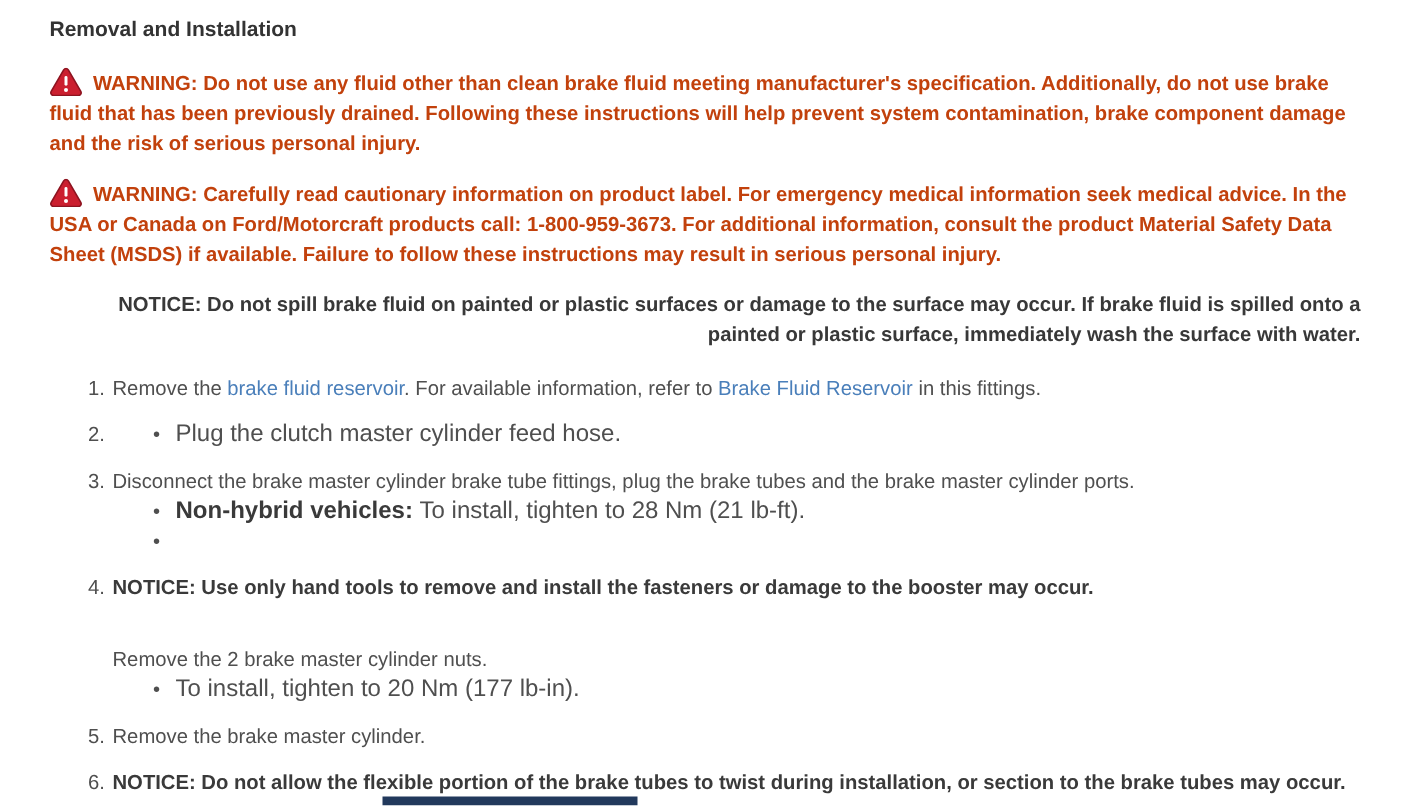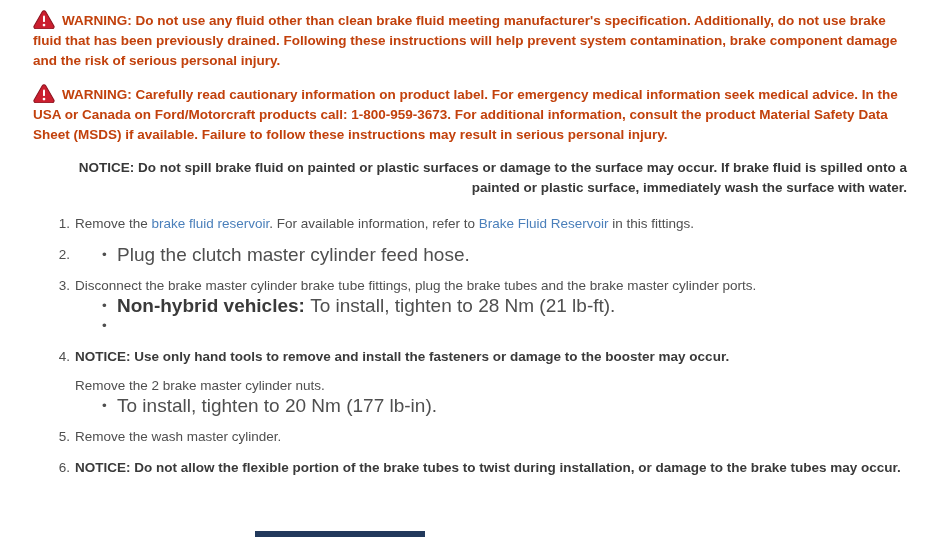--- a/index.html
+++ b/index.html
@@ -22,35 +22,36 @@
     font-size:13.5px;font-weight:bold;color:#383838;line-height:20px;margin:0 0 16px 0;text-align:right;
   }
   .steps{margin-left:22px;}
   .step{display:flex;margin-bottom:11px;}
   .step-num{
     flex:0 0 auto;width:15px;text-align:right;margin-right:5px;
     font-size:13.5px;color:#4f4f4f;line-height:20px;
   }
   .step-body{flex:1 1 auto;}
   .step-line{font-size:13.5px;color:#4f4f4f;line-height:20px;}
-  .step-para{font-size:13.5px;color:#4f4f4f;line-height:20px;margin-top:9px;}
+  .step-para{font-size:13.5px;color:#4f4f4f;line-height:20px;margin-top:28px;}
   .bullet-row{display:flex;margin-left:27px;line-height:20px;}
   .dot{flex:0 0 auto;width:15px;color:#4f4f4f;font-size:13.5px;}
-  .bullet-text{font-size:19px;color:#4f4f4f;}
+  .bullet-text{font-size:16px;color:#4f4f4f;}
   .bold{font-weight:bold;color:#3a3a3a;text-align:center;}
   a.link{color:#4a7fba;text-decoration:none;cursor:pointer;}
   .figure-edge{
     position:absolute;left:255px;bottom:0;width:170px;height:6px;background:#22395c;
   }
 </style>
 </head>
 <body>
 
 <div class="page">
 
+  <h1 class="page-title">Removal and Installation</h1>
 
   <p class="warning">
     <span class="warn-icon">
       <svg width="22" height="19" viewBox="0 0 24 21">
         <path d="M10.3 1.7 L1.1 17.6 a2.1 2.1 0 0 0 1.8 3.1 h18.2 a2.1 2.1 0 0 0 1.8 -3.1 L13.7 1.7 a2 2 0 0 0 -3.4 0 z" fill="#cb1f2f" stroke="#8e1420" stroke-width="1.2"></path>
         <rect x="10.9" y="6.2" width="2.2" height="7.2" rx="1.1" fill="#ffffff"></rect>
         <circle cx="12" cy="16.6" r="1.5" fill="#ffffff"></circle>
       </svg>
     </span><span>WARNING: Do not use any fluid other than clean brake fluid meeting manufacturer's specification. Additionally, do not use brake fluid that has been previously drained. Following these instructions will help prevent system contamination, brake component damage and the risk of serious personal injury.</span>
   </p>
@@ -103,26 +104,26 @@
           <div class="step-para">Remove the 2 brake master cylinder nuts.</div>
           <div class="bullet-row">
             <span class="dot">•</span>
             <span class="bullet-text"><span>To install, tighten to 20 Nm (177 lb-in).</span></span>
           </div>
         </div>
       </div>
       <div class="step">
         <span class="step-num">5.</span>
         <div class="step-body">
-          <div class="step-line"><span>Remove the wash master cylinder.</span></div>
+          <div class="step-line"><span>Remove the brake master cylinder.</span></div>
         </div>
       </div>
       <div class="step">
         <span class="step-num">6.</span>
         <div class="step-body">
-          <div class="step-line"><span class="bold">NOTICE: Do not allow the flexible portion of the brake tubes to twist during installation, or damage to the brake tubes may occur.</span></div>
+          <div class="step-line"><span class="bold">NOTICE: Do not allow the flexible portion of the brake tubes to twist during installation, or section to the brake tubes may occur.</span></div>
         </div>
       </div>
     </div>
 
 </div>
 
 <div class="figure-edge"></div>
 
 </body></html>

